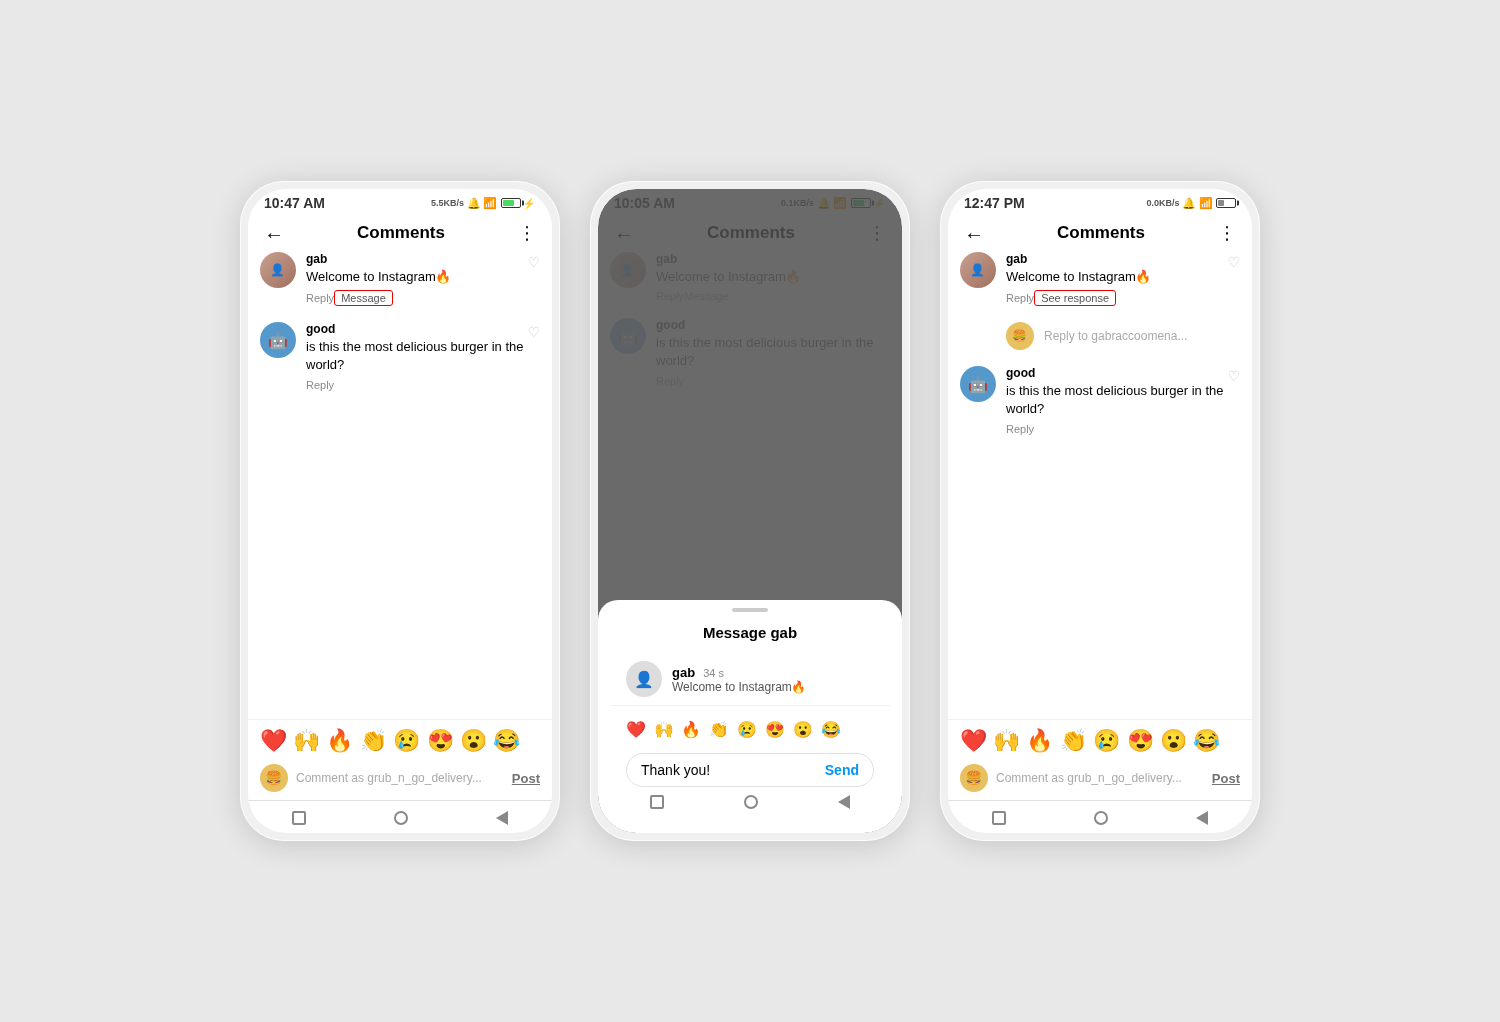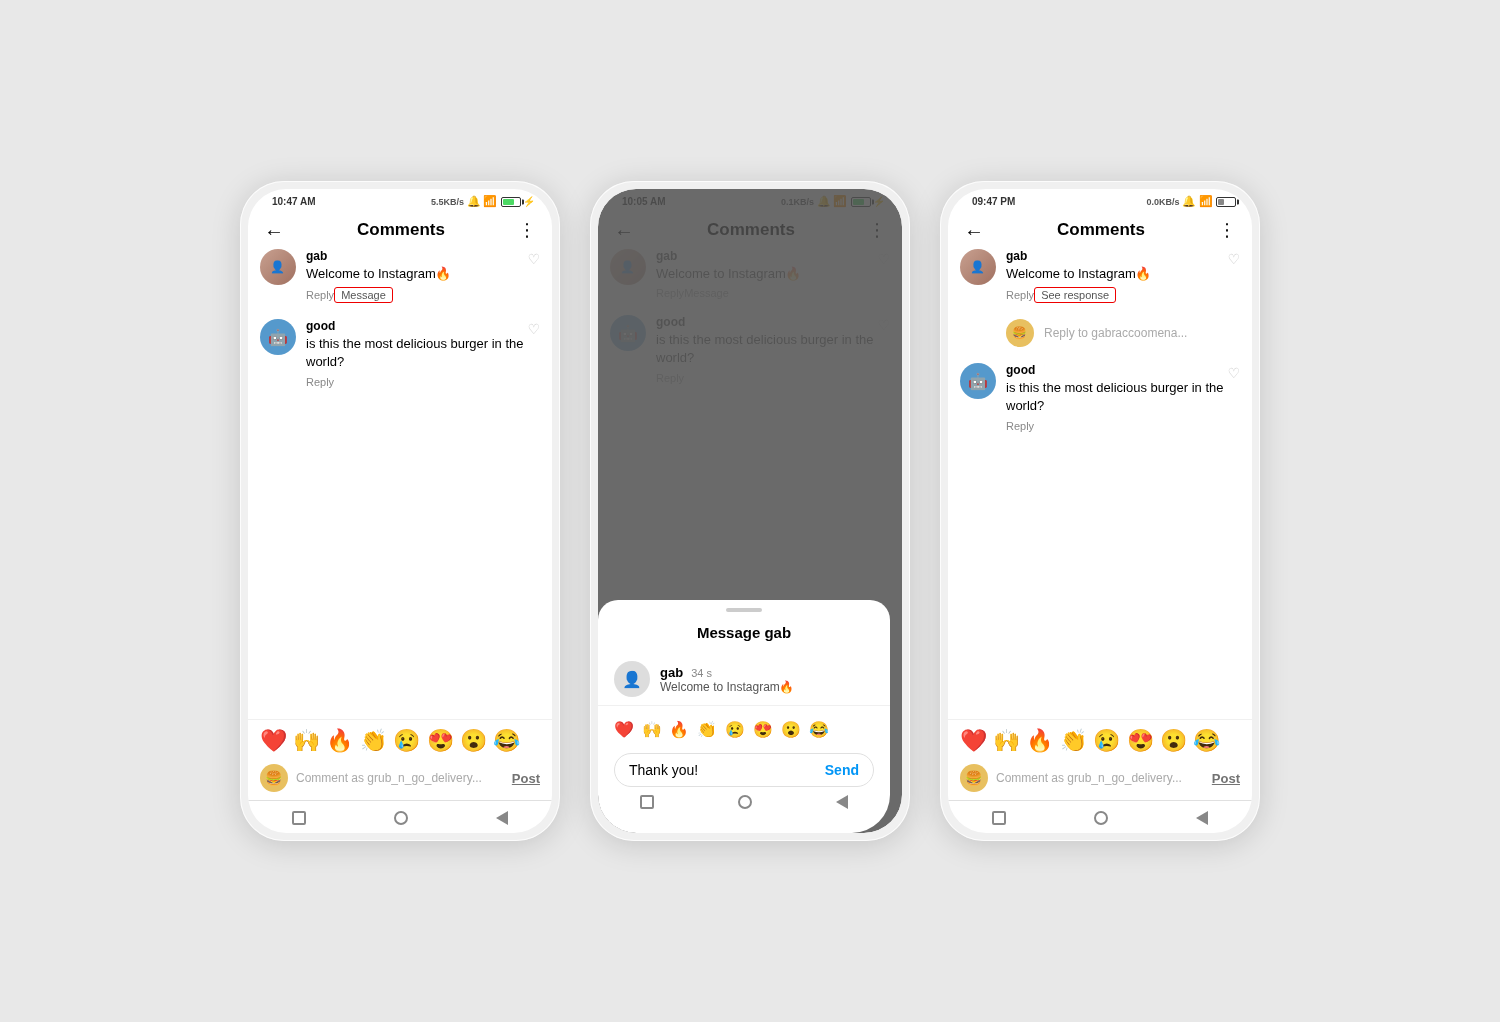--- a/index.html
+++ b/index.html
@@ -42,21 +42,21 @@
     .status-bar {
       display: flex;
       justify-content: space-between;
       align-items: center;
       padding: 6px 16px 2px;
       font-size: 10px;
       font-weight: 600;
       color: #333;
       flex-shrink: 0;
     }
-    .status-bar .time { font-size: 10px; font-weight: 700; margin-left: 8px; }
+    .status-bar .time { font-size: 14px; font-weight: 700; }
     .status-icons-right { display: flex; gap: 3px; align-items: center; }
     .battery-icon {
       width: 20px; height: 10px;
       border: 1.5px solid #333;
       border-radius: 2px;
       position: relative;
       display: flex;
       align-items: center;
       padding: 1px;
     }
@@ -229,25 +229,25 @@
       right: 0;
       bottom: 0;
       background: rgba(80,80,80,0.85);
       z-index: 10;
       border-radius: 38px;
     }
     .bottom-sheet {
       position: absolute;
       bottom: 0;
       left: 0;
-      right: 12px;
+      right: 0;
       background: #fff;
       border-radius: 20px 20px 38px 38px;
       z-index: 20;
-      padding: 8px 0 16px;
+      padding: 8px 12px 16px;
     }
     .sheet-handle {
       width: 36px;
       height: 4px;
       background: #ccc;
       border-radius: 2px;
       margin: 0 auto 12px;
     }
     .sheet-title {
       text-align: center;
@@ -515,21 +515,21 @@
           <div class="nav-triangle"></div>
         </div>
       </div>
     </div>
   </div>
 
   <div class="phone">
     <div class="phone-inner">
 
       <div class="status-bar">
-        <span class="time">09:47 PM</span>
+        <span class="time">12:47 PM</span>
         <div class="status-icons-right">
           <span style="font-size:9px;color:#555;margin-left:12px;">0.0KB/s</span>
           <span style="font-size:11px;">🔔</span>
           <span style="font-size:11px;">📶</span>
           <div class="battery-icon">
               <div class="battery-fill" style="width:40%;background:#888;"></div>
             </div>
         </div>
       </div>
 

